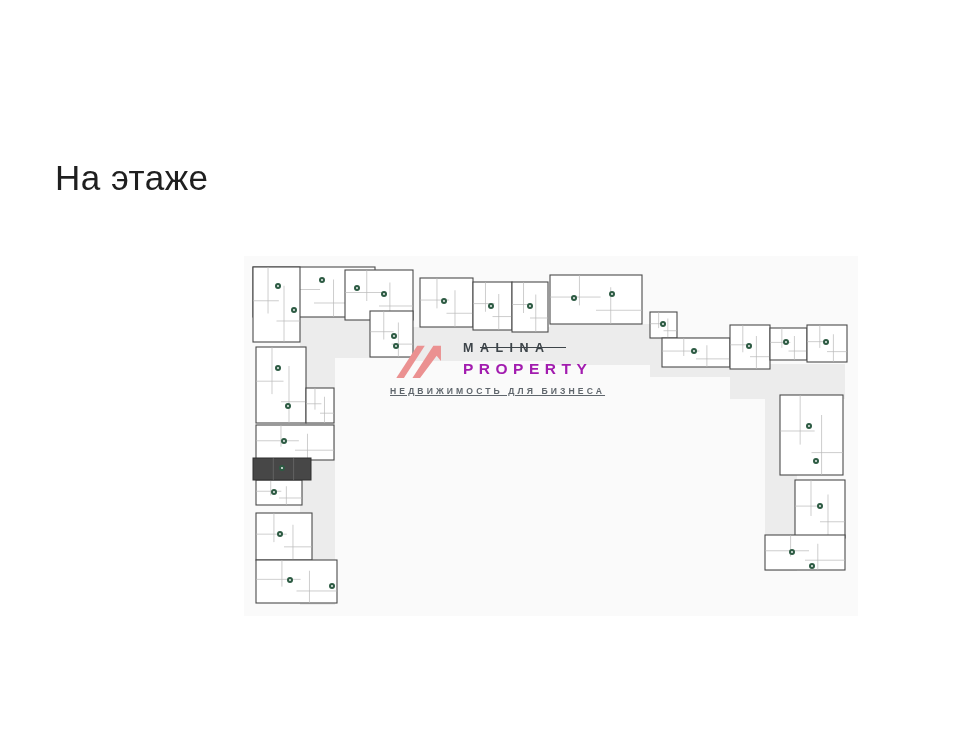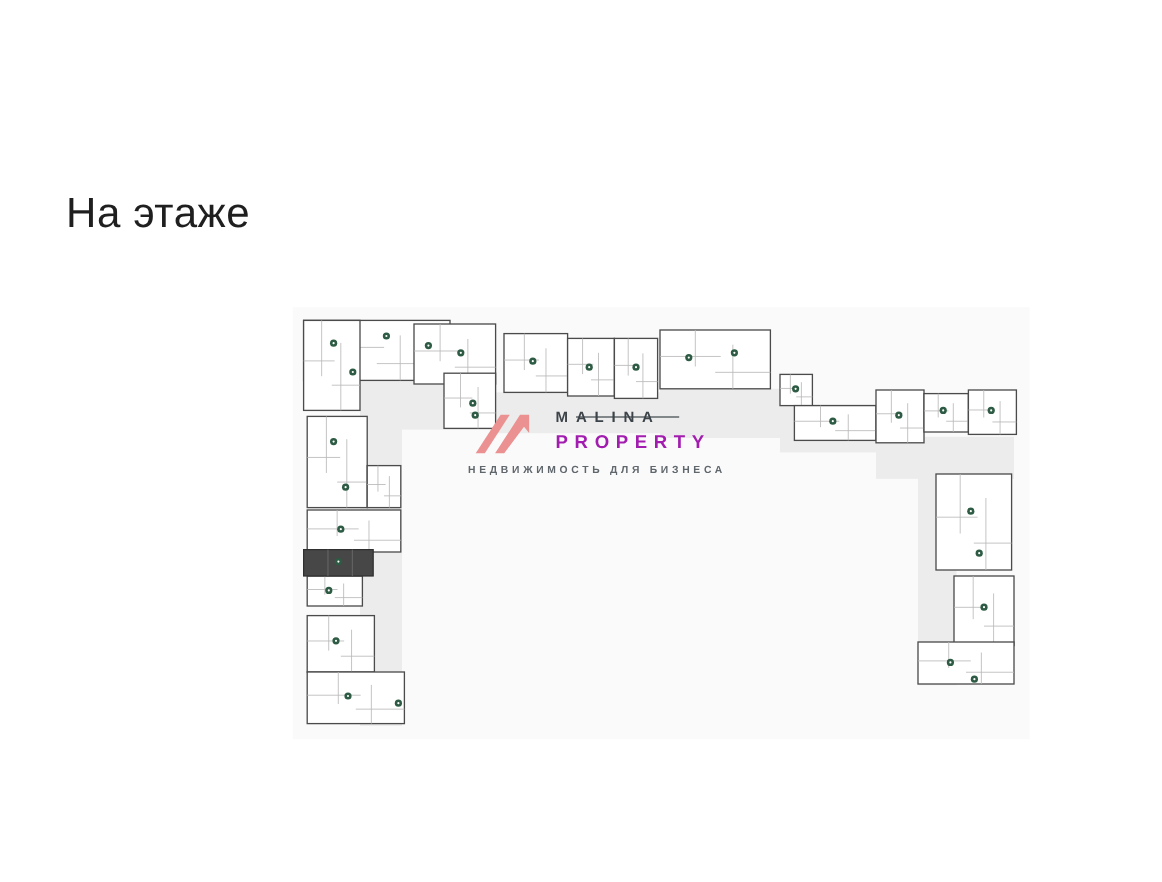--- a/index.html
+++ b/index.html
@@ -11,21 +11,21 @@
         background:#fafafa;}
   .plan-svg{position:absolute;left:0;top:0;width:614px;height:360px;display:block;}
   
   .logo{position:absolute;left:146px;top:84px;width:196px;}
   .logo-row{display:flex;align-items:flex-start;}
   .logo-icon{width:62px;height:38px;flex:0 0 auto;}
   .logo-text{margin-left:11px;padding-top:2px;position:relative;}
   .brand1{font-size:12.5px;font-weight:700;letter-spacing:6.5px;color:#3d4449;line-height:1;}
   .brand2{font-size:15.5px;font-weight:700;letter-spacing:5.5px;color:#a21caf;line-height:1;margin-top:6px;}
   .brand-strike{position:absolute;left:17px;top:7px;width:86px;height:1.4px;background:#3d4449;}
-  .tagline{margin-top:8px;font-size:8.6px;font-weight:700;letter-spacing:3.1px;color:#5f666c;white-space:nowrap;}
+  .tagline{margin-top:8px;font-size:8.6px;font-weight:700;letter-spacing:3.1px;color:#5f666c;white-space:nowrap;text-decoration:underline;}
 </style>
 </head>
 <body>
 
 <div class="page">
 
   <h1 class="page-title">На этаже</h1>
 
   <div class="plan-wrap">
     <svg id="plan-svg" class="plan-svg" viewBox="0 0 614 360">

